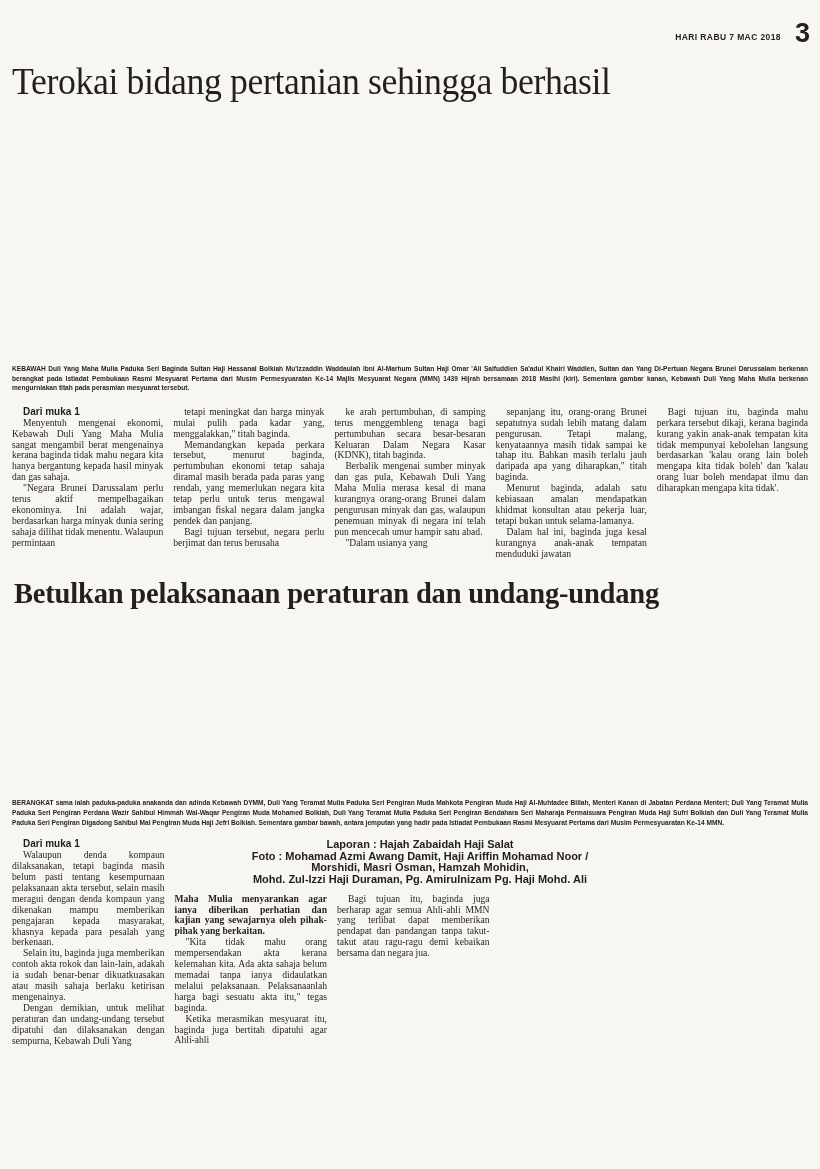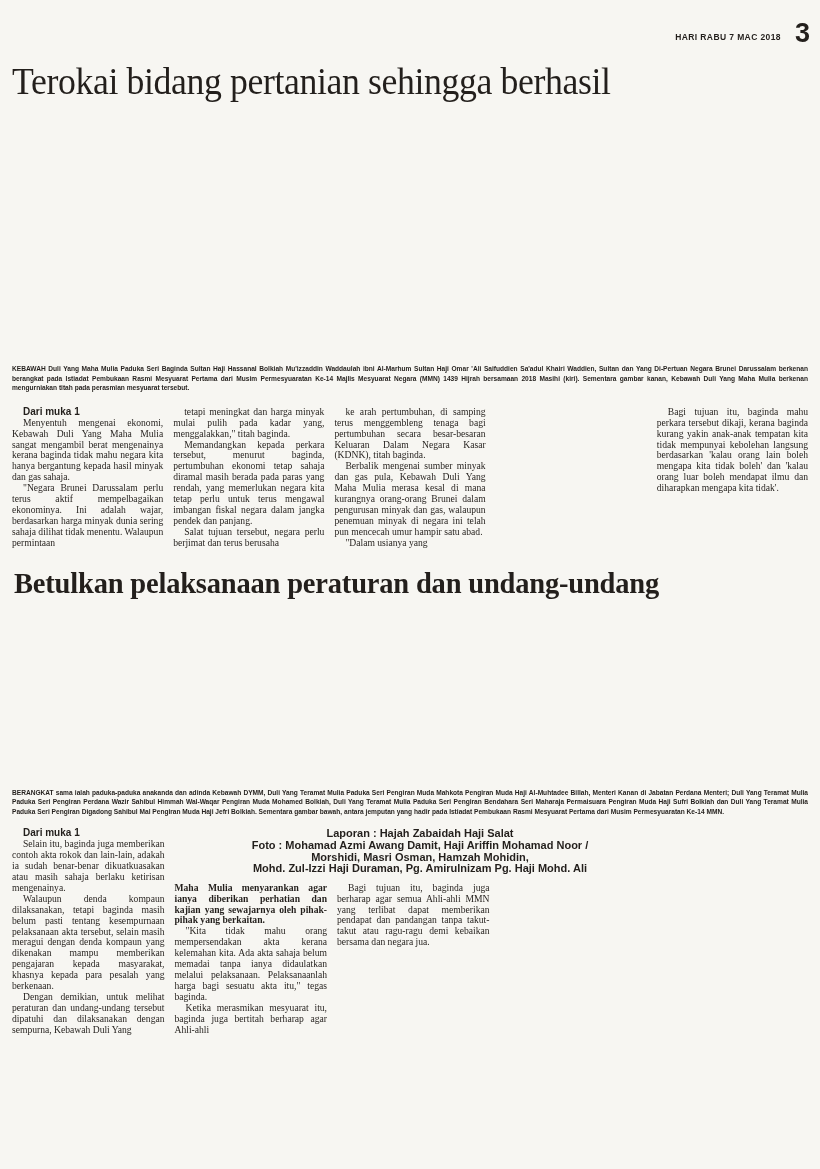--- a/index.html
+++ b/index.html
@@ -166,30 +166,33 @@
 
     <div class="col">
       <p class="kicker">Dari muka 1</p>
       <p>Menyentuh mengenai ekonomi, Kebawah Duli Yang Maha Mulia sangat mengambil berat mengenainya kerana baginda tidak mahu negara kita hanya bergantung kepada hasil minyak dan gas sahaja.</p>
       <p>"Negara Brunei Darussalam perlu terus aktif mempelbagaikan ekonominya. Ini adalah wajar, berdasarkan harga minyak dunia sering sahaja dilihat tidak menentu. Walaupun permintaan</p>
     </div>
 
     <div class="col">
       <p>tetapi meningkat dan harga minyak mulai pulih pada kadar yang, menggalakkan," titah baginda.</p>
       <p>Memandangkan kepada perkara tersebut, menurut baginda, pertumbuhan ekonomi tetap sahaja diramal masih berada pada paras yang rendah, yang memerlukan negara kita tetap perlu untuk terus mengawal imbangan fiskal negara dalam jangka pendek dan panjang.</p>
-      <p>Salat tujuan tersebut, negara perlu berjimat dan terus berusaha</p>
+      <p>Bagi tujuan tersebut, negara perlu berjimat dan terus berusaha</p>
     </div>
 
     <div class="col">
       <p>ke arah pertumbuhan, di samping terus menggembleng tenaga bagi pertumbuhan secara besar-besaran Keluaran Dalam Negara Kasar (KDNK), titah baginda.</p>
       <p>Berbalik mengenai sumber minyak dan gas pula, Kebawah Duli Yang Maha Mulia merasa kesal di mana kurangnya orang-orang Brunei dalam pengurusan minyak dan gas, walaupun penemuan minyak di negara ini telah pun mencecah umur hampir satu abad.</p>
       <p>"Dalam usianya yang</p>
     </div>
 
     <div class="col">
+      <p>sepanjang itu, orang-orang Brunei sepatutnya sudah lebih matang dalam pengurusan. Tetapi malang, kenyataannya masih tidak sampai ke tahap itu. Bahkan masih terlalu jauh daripada apa yang diharapkan," titah baginda.</p>
+      <p>Menurut baginda, adalah satu kebiasaan amalan mendapatkan khidmat konsultan atau pekerja luar, tetapi bukan untuk selama-lamanya.</p>
+      <p>Dalam hal ini, baginda juga kesal kurangnya anak-anak tempatan menduduki jawatan</p>
     </div>
 
     <div class="col">
       <p>Bagi tujuan itu, baginda mahu perkara tersebut dikaji, kerana baginda kurang yakin anak-anak tempatan kita tidak mempunyai kebolehan langsung berdasarkan 'kalau orang lain boleh mengapa kita tidak boleh' dan 'kalau orang luar boleh mendapat ilmu dan diharapkan mengapa kita tidak'.</p>
     </div>
 
   </div>
 
   <div style="height:17px"></div>
 
@@ -198,37 +201,37 @@
   <div class="photo-band mid"></div>
 
   <div class="caption">BERANGKAT sama ialah paduka-paduka anakanda dan adinda Kebawah DYMM, Duli Yang Teramat Mulia Paduka Seri Pengiran Muda Mahkota Pengiran Muda Haji Al-Muhtadee Billah, Menteri Kanan di Jabatan Perdana Menteri; Duli Yang Teramat Mulia Paduka Seri Pengiran Perdana Wazir Sahibul Himmah Wal-Waqar Pengiran Muda Mohamed Bolkiah, Duli Yang Teramat Mulia Paduka Seri Pengiran Bendahara Seri Maharaja Permaisuara Pengiran Muda Haji Sufri Bolkiah dan Duli Yang Teramat Mulia Paduka Seri Pengiran Digadong Sahibul Mal Pengiran Muda Haji Jefri Bolkiah. Sementara gambar bawah, antara jemputan yang hadir pada Istiadat Pembukaan Rasmi Mesyuarat Pertama dari Musim Permesyuaratan Ke-14 MMN.</div>
 
   <div style="height:12px"></div>
 
   <div class="bottom-cols">
 
     <div class="col">
       <p class="kicker">Dari muka 1</p>
+      <p>Walaupun denda kompaun dilaksanakan, tetapi baginda masih belum pasti tentang kesempurnaan pelaksanaan akta tersebut, selain masih meragui dengan denda kompaun yang dikenakan mampu memberikan pengajaran kepada masyarakat, khasnya kepada para pesalah yang berkenaan.</p>
       <p>Selain itu, baginda juga memberikan contoh akta rokok dan lain-lain, adakah ia sudah benar-benar dikuatkuasakan atau masih sahaja berlaku ketirisan mengenainya.</p>
-      <p>Walaupun denda kompaun dilaksanakan, tetapi baginda masih belum pasti tentang kesempurnaan pelaksanaan akta tersebut, selain masih meragui dengan denda kompaun yang dikenakan mampu memberikan pengajaran kepada masyarakat, khasnya kepada para pesalah yang berkenaan.</p>
       <p>Dengan demikian, untuk melihat peraturan dan undang-undang tersebut dipatuhi dan dilaksanakan dengan sempurna, Kebawah Duli Yang</p>
     </div>
 
     <div style="width:491px">
       <div class="credits">
         <div>Laporan : Hajah Zabaidah Haji Salat</div>
         <div>Foto : Mohamad Azmi Awang Damit, Haji Ariffin Mohamad Noor /</div>
         <div>Morshidi, Masri Osman, Hamzah Mohidin,</div>
         <div>Mohd. Zul-Izzi Haji Duraman, Pg. Amirulnizam Pg. Haji Mohd. Ali</div>
       </div>
       <div class="cols" style="padding:0">
         <div class="col">
           <p class="noindent">Maha Mulia menyarankan agar ianya diberikan perhatian dan kajian yang sewajarnya oleh pihak-pihak yang berkaitan.</p>
           <p>"Kita tidak mahu orang mempersendakan akta kerana kelemahan kita. Ada akta sahaja belum memadai tanpa ianya didaulatkan melalui pelaksanaan. Pelaksanaanlah harga bagi sesuatu akta itu," tegas baginda.</p>
-          <p>Ketika merasmikan mesyuarat itu, baginda juga bertitah berharap agar Ahli-ahli</p>
+          <p>Ketika merasmikan mesyuarat itu, baginda juga bertitah dipatuhi agar Ahli-ahli</p>
         </div>
         <div class="col">
           <p>Bagi tujuan itu, baginda juga berharap agar semua Ahli-ahli MMN yang terlibat dapat memberikan pendapat dan pandangan tanpa takut-takut atau ragu-ragu demi kebaikan bersama dan negara jua.</p>
         </div>
         <div class="col"></div>
       </div>
     </div>
 
   </div>
 

